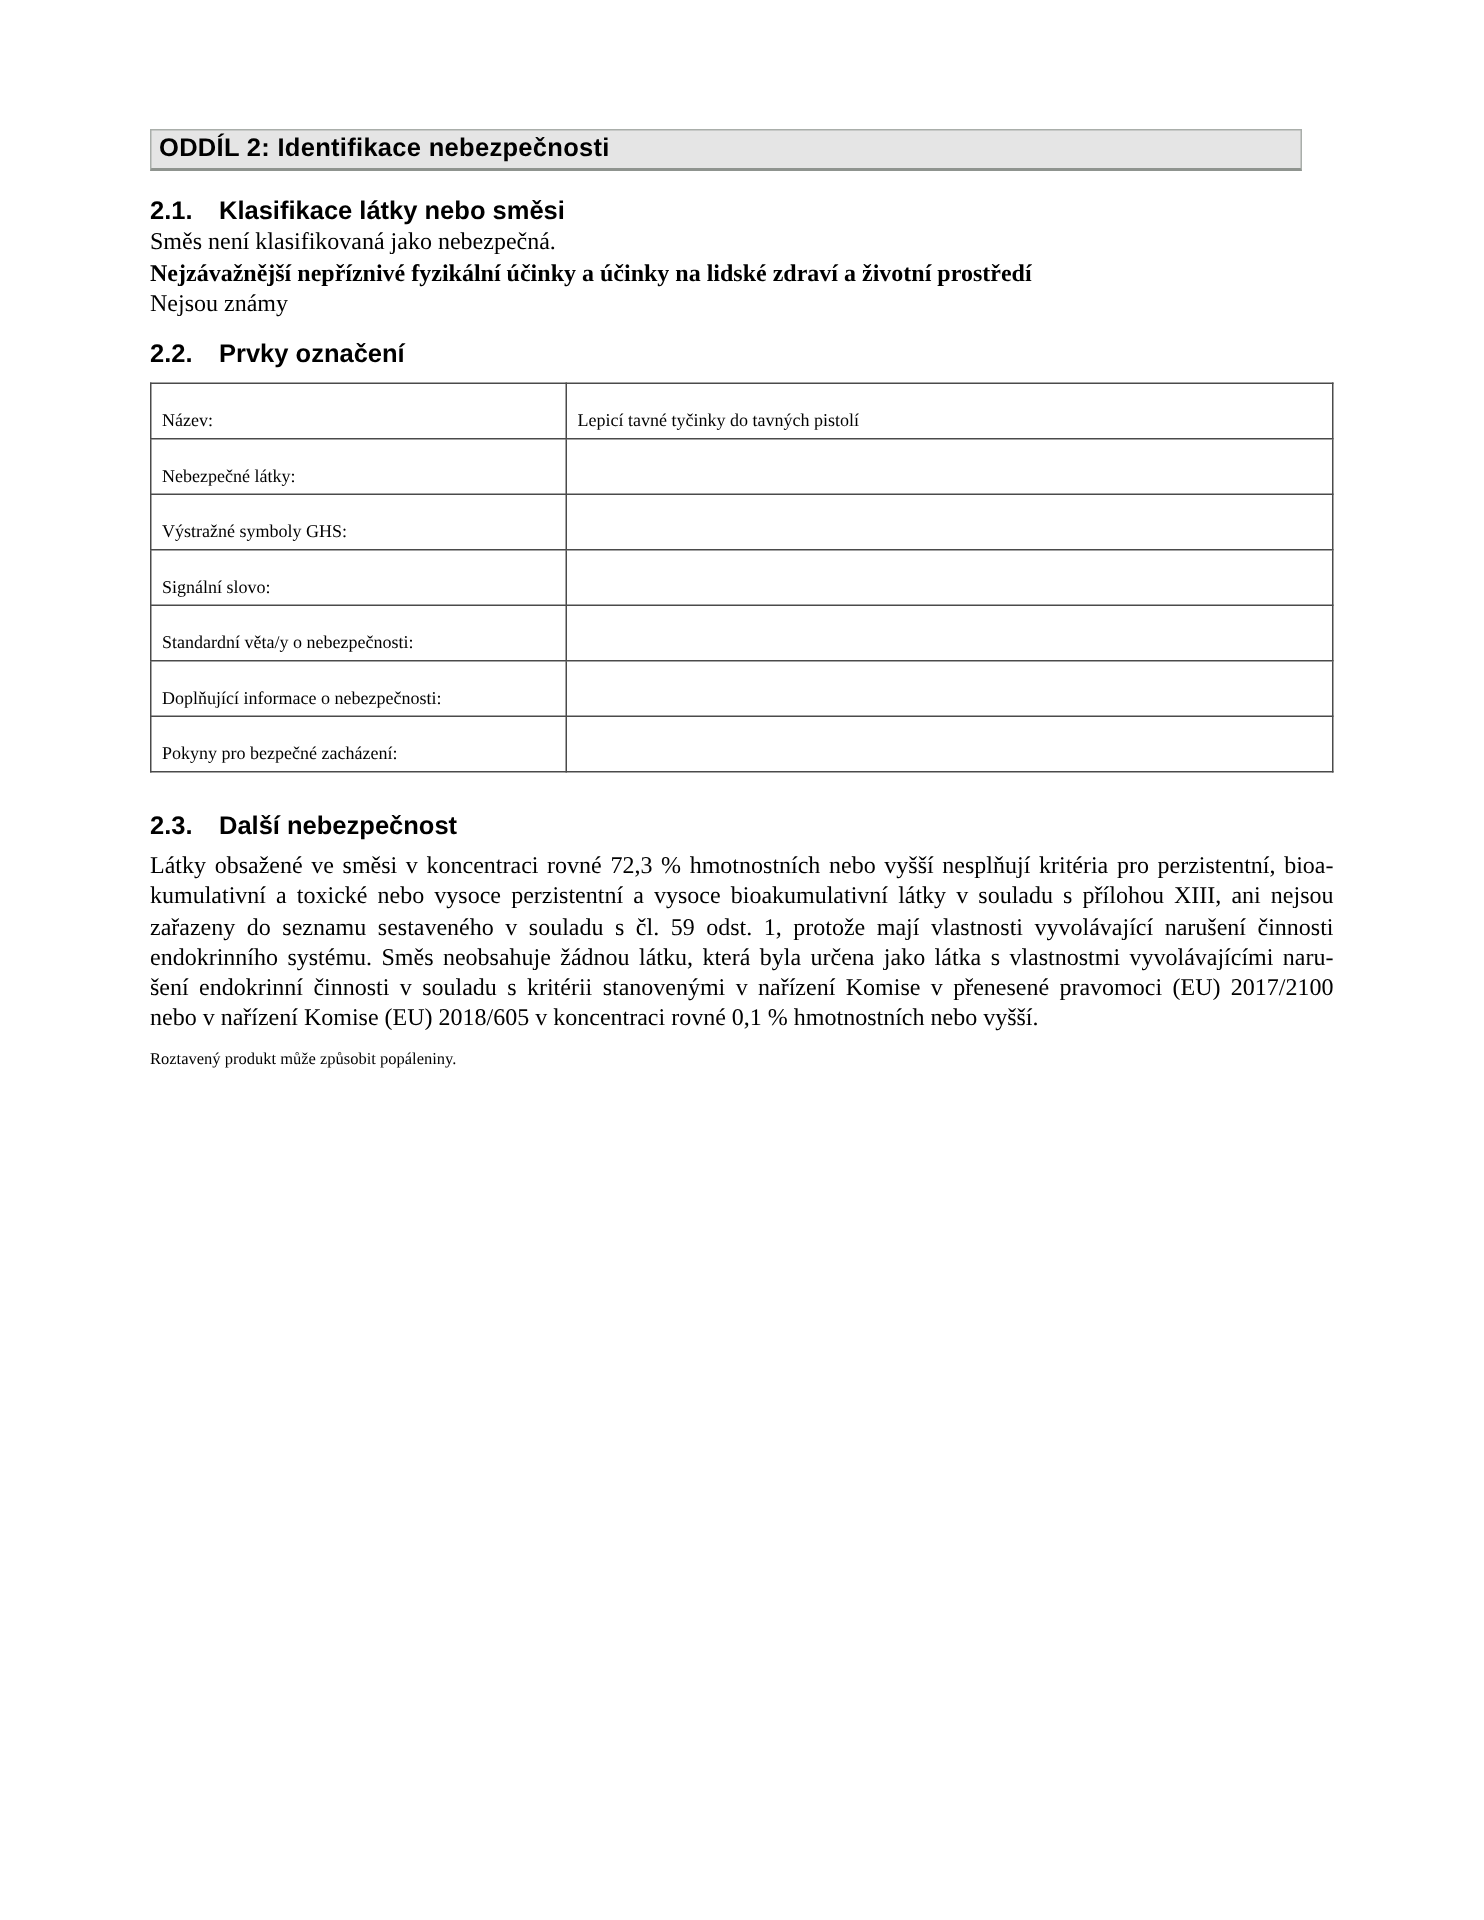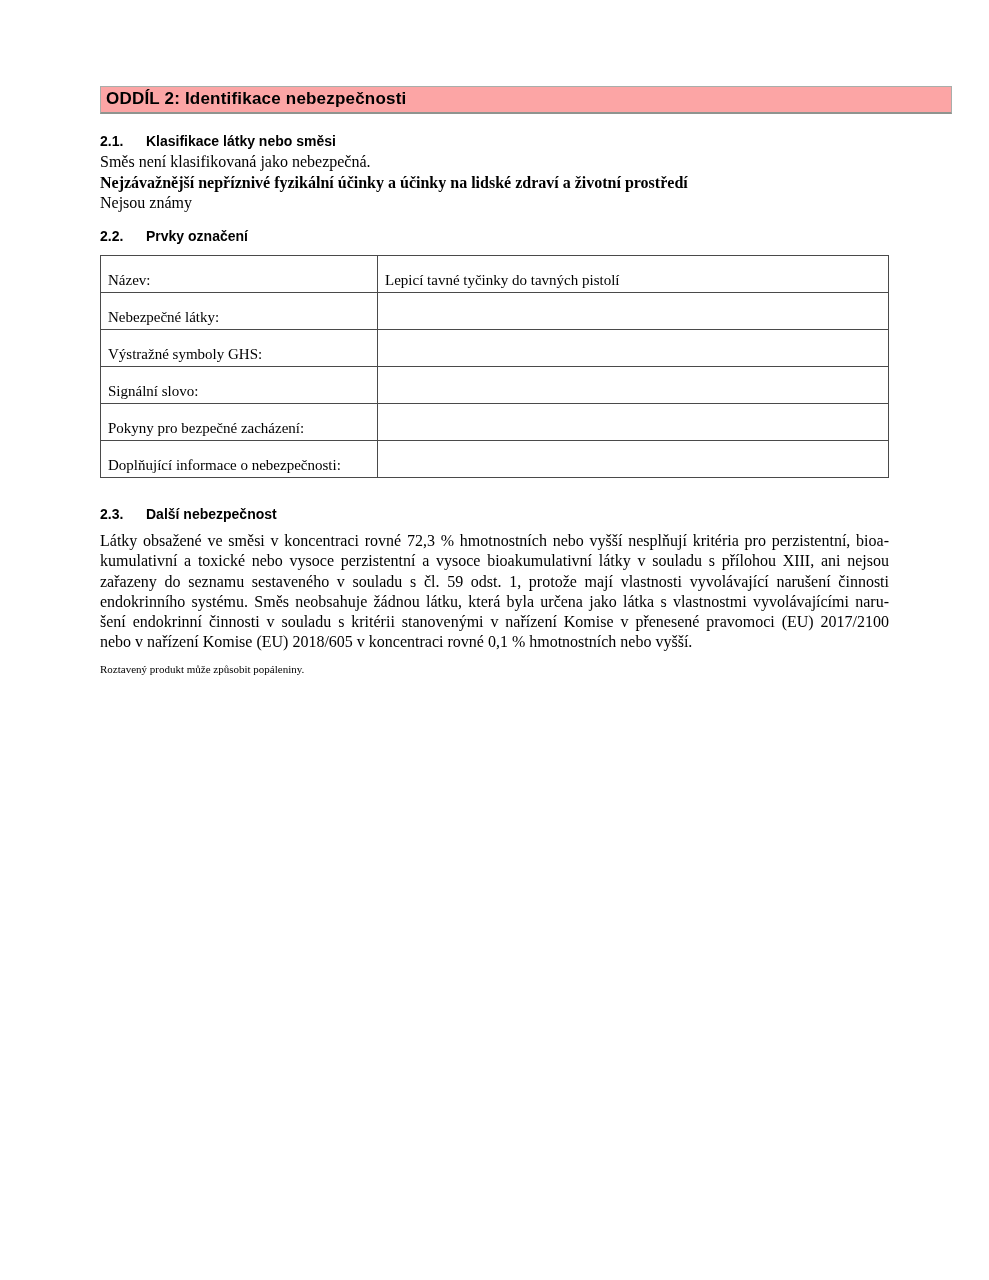--- a/index.html
+++ b/index.html
@@ -17,37 +17,37 @@
   }
   .content {
     position: absolute;
     left: 100px;
     top: 86px;
     width: 789px;
   }
   
   .section-bar {
     box-sizing: border-box;
-    width: 852px;
+    width: 768px;
     height: 28px;
-    background: #fca5a5;
+    background: #e5e5e5;
     border: 1px solid #a9aeaa;
     border-bottom: 2px solid #8f948f;
     font-family: "Liberation Sans", sans-serif;
     font-weight: bold;
     font-size: 17px;
     line-height: 24px;
     padding-left: 5px;
     letter-spacing: 0.2px;
   }
   
   .sub-heading {
     font-family: "Liberation Sans", sans-serif;
     font-weight: bold;
-    font-size: 14px;
+    font-size: 17px;
     line-height: 20px;
   }
   .sub-heading .hnum {
     display: inline-block;
     min-width: 46px;
   }
   .mt-21 { margin-top: 17px; }
   .mt-22 { margin-top: 13px; }
   .mt-23 { margin-top: 26px; }
 
@@ -73,21 +73,21 @@
     margin-top: 9px;
     width: 789px;
     border-collapse: collapse;
     table-layout: fixed;
   }
   table.label-table td {
     box-sizing: border-box;
     border: 1px solid #4a4a4a;
     height: 28px;
     padding: 14px 7px 2px 7px;
-    font-size: 15px;
+    font-size: 12px;
     line-height: 20px;
     vertical-align: middle;
     overflow: hidden;
     white-space: nowrap;
   }
   table.label-table td.col-label { width: 277px; }
 
   
   .para {
     margin-top: 7px;
@@ -142,25 +142,29 @@
       </tr>
       <tr>
         <td class="col-label">Výstražné symboly GHS:</td>
         <td></td>
       </tr>
       <tr>
         <td class="col-label">Signální slovo:</td>
         <td></td>
       </tr>
       <tr>
-        <td class="col-label">Pokyny pro bezpečné zacházení:</td>
+        <td class="col-label">Standardní věta/y o nebezpečnosti:</td>
         <td></td>
       </tr>
       <tr>
         <td class="col-label">Doplňující informace o nebezpečnosti:</td>
+        <td></td>
+      </tr>
+      <tr>
+        <td class="col-label">Pokyny pro bezpečné zacházení:</td>
         <td></td>
       </tr>
     </tbody>
   </table>
 
   <div class="sub-heading mt-23">
     <span class="hnum">2.3.</span><span>Další nebezpečnost</span>
   </div>
 
   <div class="para">

